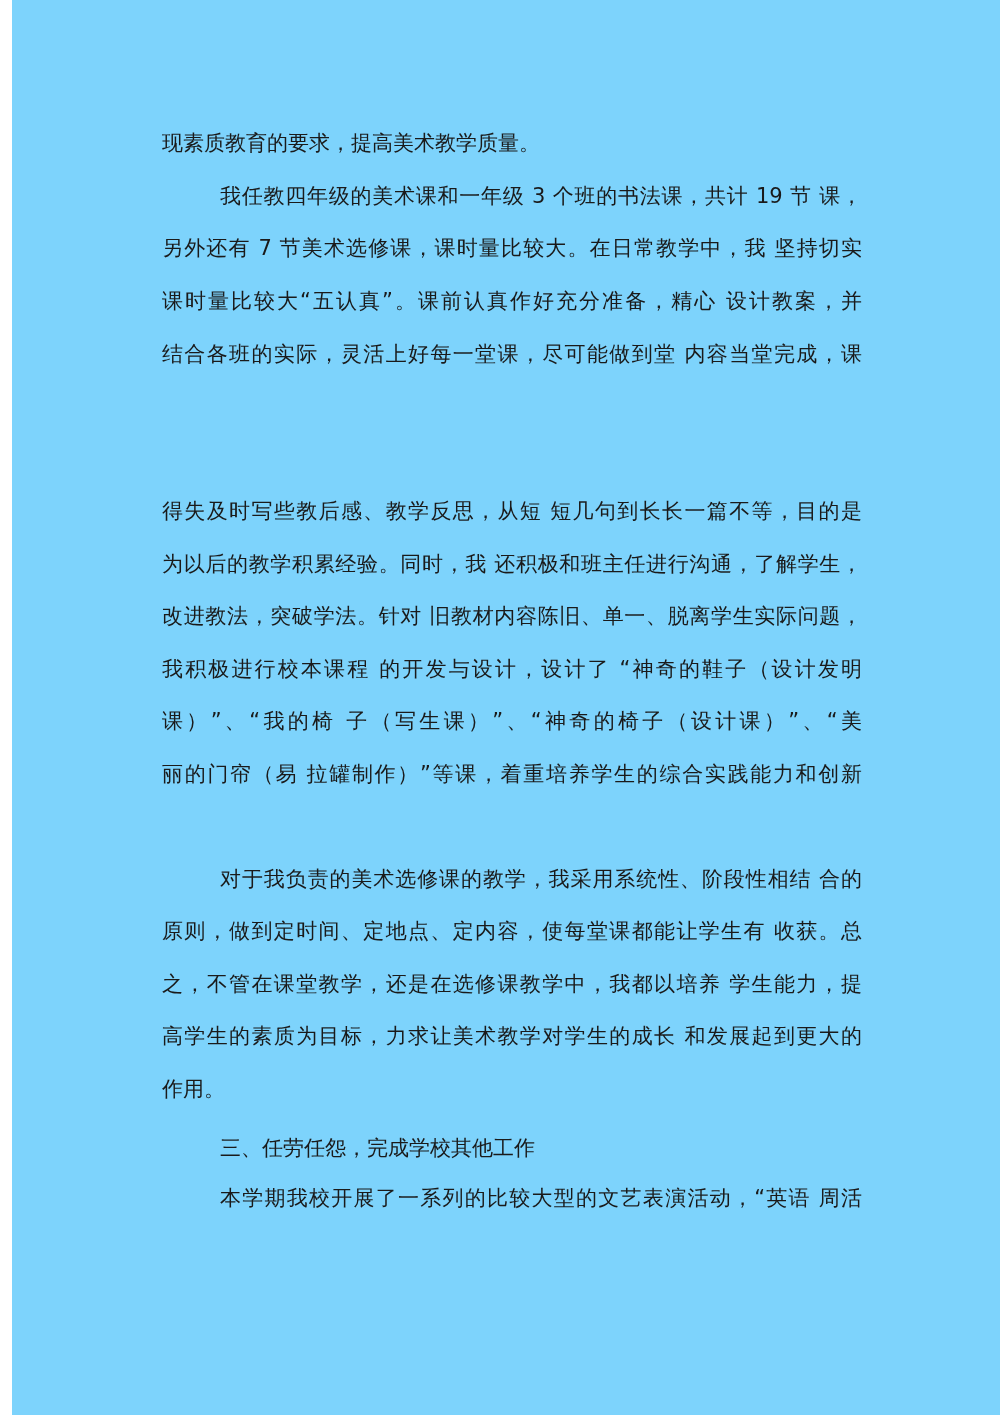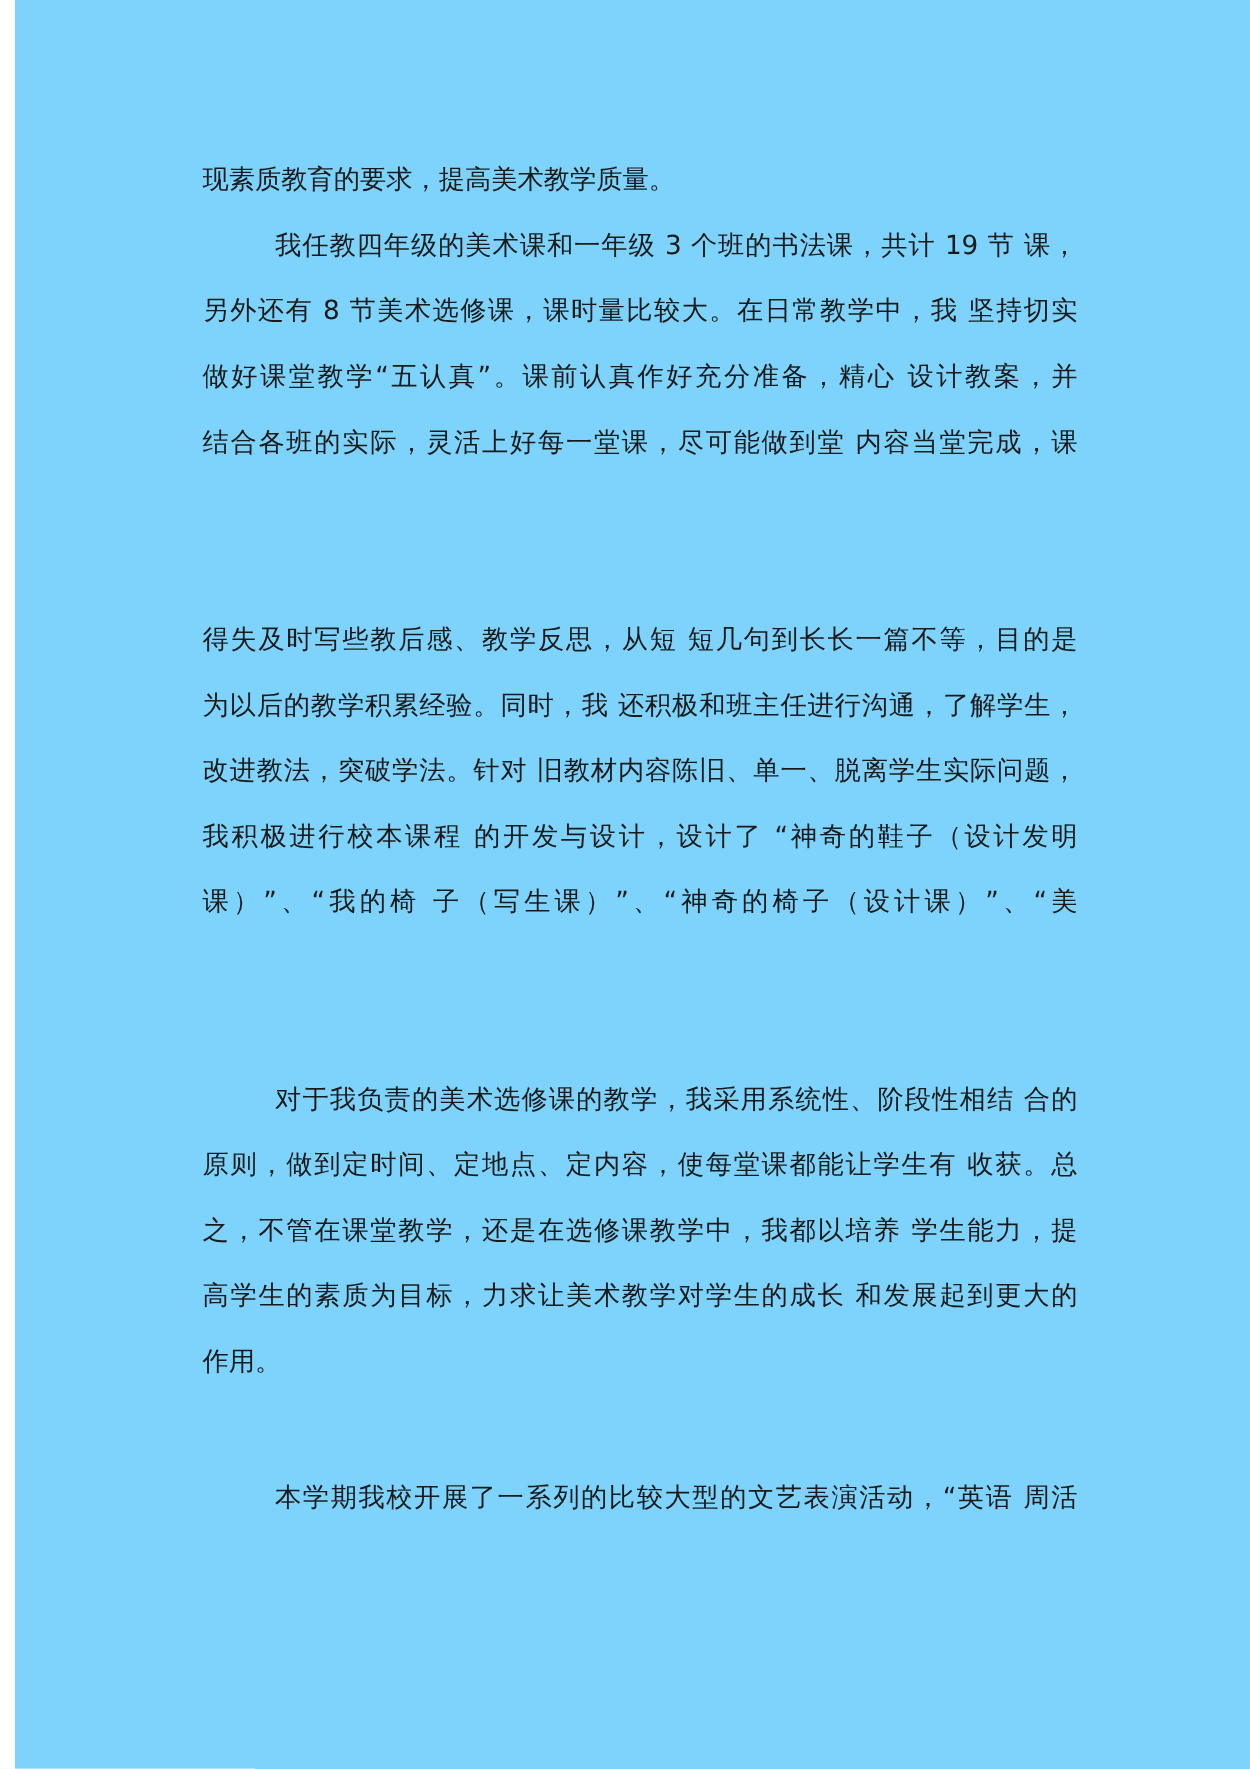--- a/index.html
+++ b/index.html
@@ -22,30 +22,32 @@
     .line.last { text-align-last: left; }
     .line.indent { left: 208px; width: 642px; }
   </style>
 </head>
 <body>
 
 <div class="page">
   <div class="line last" style="top:128px">现素质教育的要求，提高美术教学质量。</div>
 
   <div class="line indent" style="top:181px">我任教四年级的美术课和一年级 3 个班的书法课，共计 19 节 课，</div>
-  <div class="line" style="top:233px">另外还有 8 节美术选修课，课时量比较大。在日常教学中，我 坚持切实</div>
-  <div class="line" style="top:286px">做好课堂教学“五认真”。课前认真作好充分准备，精心 设计教案，并</div>
+  <div class="line" style="top:233px">另外还有 7 节美术选修课，课时量比较大。在日常教学中，我 坚持切实</div>
+  <div class="line" style="top:286px">课时量比较大“五认真”。课前认真作好充分准备，精心 设计教案，并</div>
   <div class="line" style="top:339px">结合各班的实际，灵活上好每一堂课，尽可能做到堂 内容当堂完成，课</div>
   <div class="line" style="top:496px">得失及时写些教后感、教学反思，从短 短几句到长长一篇不等，目的是</div>
   <div class="line" style="top:601px">改进教法，突破学法。针对 旧教材内容陈旧、单一、脱离学生实际问题，</div>
   <div class="line" style="top:549px">为以后的教学积累经验。同时，我 还积极和班主任进行沟通，了解学生，</div>
   <div class="line" style="top:706px">课）”、“我的椅 子（写生课）”、“神奇的椅子（设计课）”、“美</div>
   <div class="line" style="top:654px">我积极进行校本课程 的开发与设计，设计了 “神奇的鞋子（设计发明</div>
+  <div class="line" style="top:759px">丽的门帘（易 拉罐制作）”等课，着重培养学生的综合实践能力和创新</div>
 
   <div class="line indent" style="top:864px">对于我负责的美术选修课的教学，我采用系统性、阶段性相结 合的</div>
   <div class="line" style="top:916px">原则，做到定时间、定地点、定内容，使每堂课都能让学生有 收获。总</div>
   <div class="line" style="top:969px">之，不管在课堂教学，还是在选修课教学中，我都以培养 学生能力，提</div>
   <div class="line" style="top:1021px">高学生的素质为目标，力求让美术教学对学生的成长 和发展起到更大的</div>
   <div class="line last" style="top:1074px">作用。</div>
 
+  <div class="line indent last" style="top:1133px">三、任劳任怨，完成学校其他工作</div>
 
   <div class="line indent" style="top:1183px">本学期我校开展了一系列的比较大型的文艺表演活动，“英语 周活</div>
 </div>
 
 </body></html>

